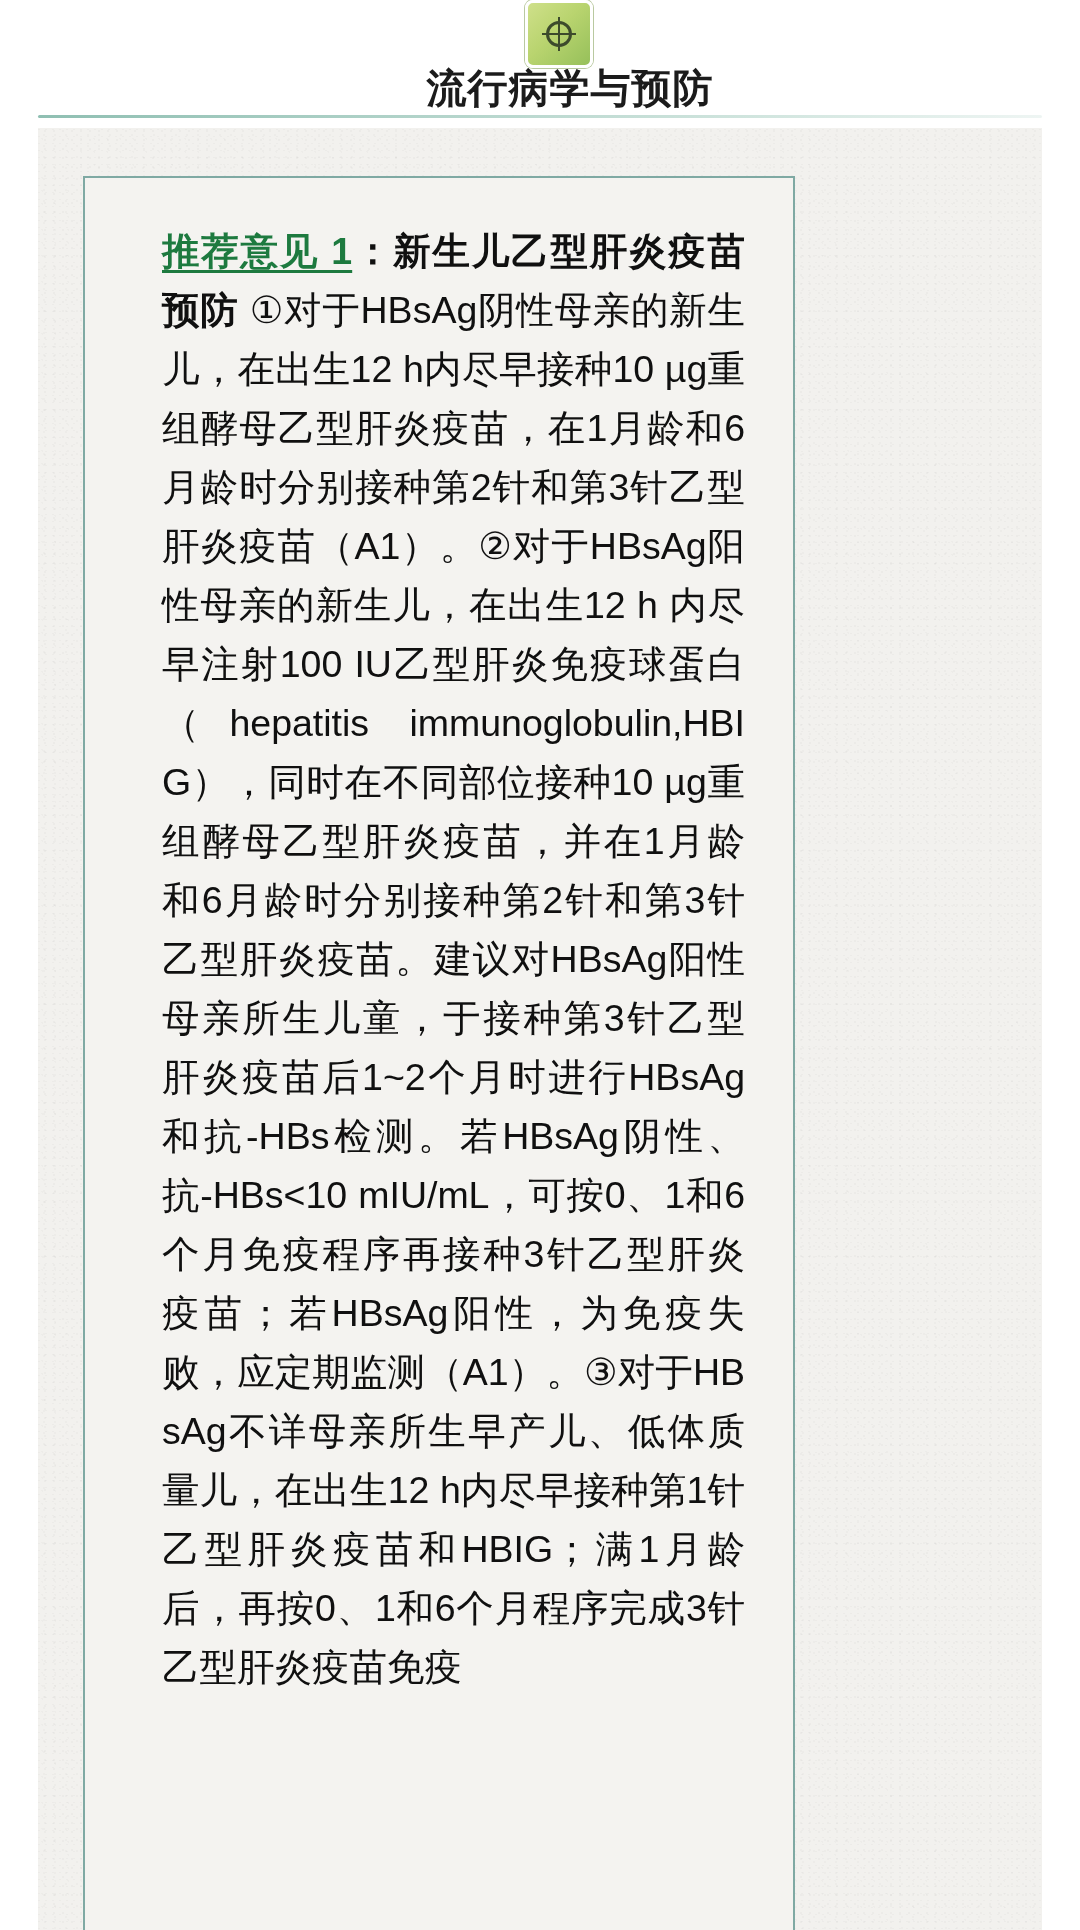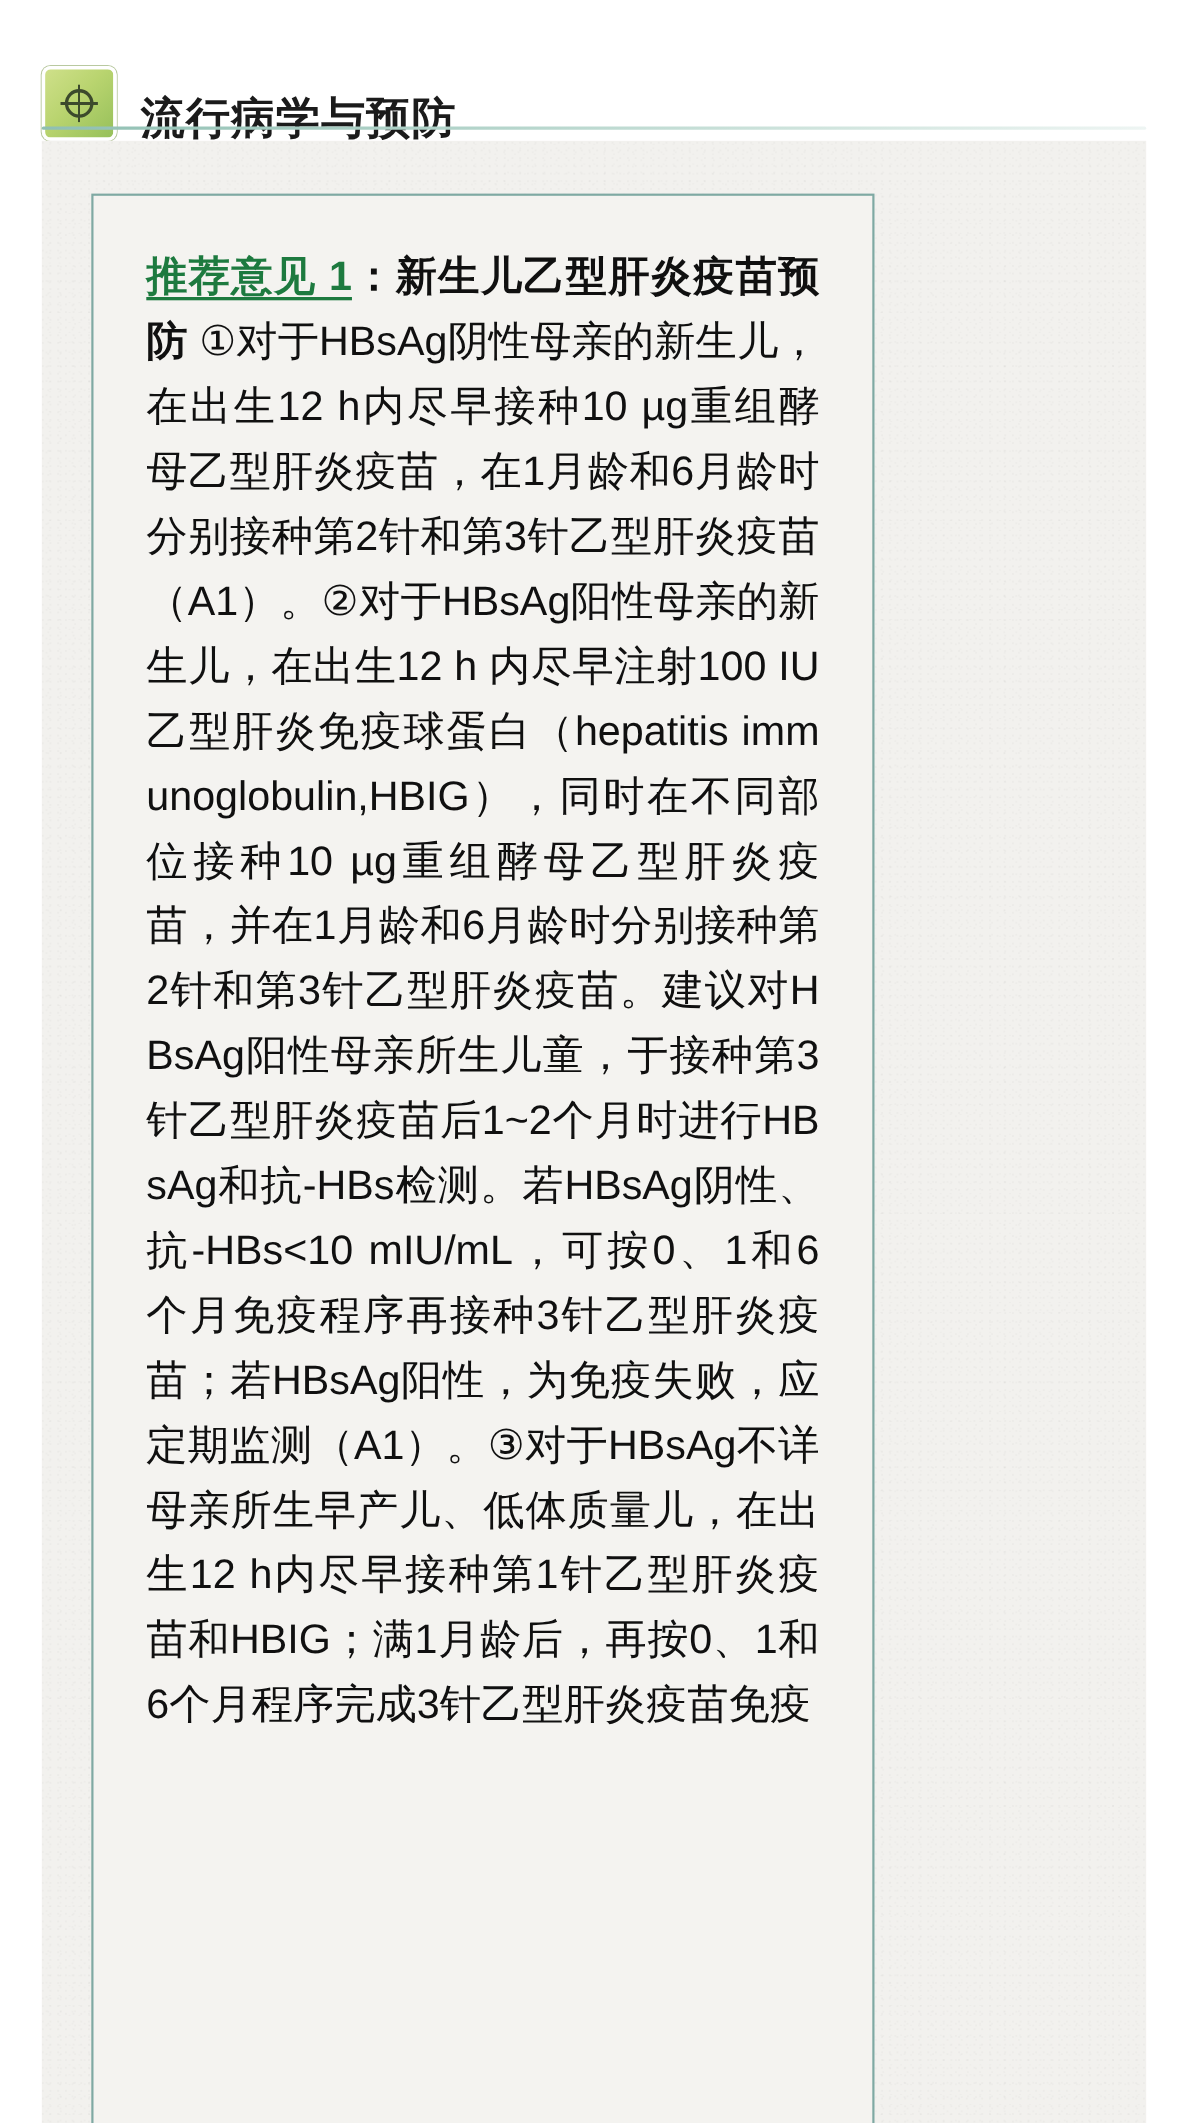--- a/index.html
+++ b/index.html
@@ -17,23 +17,24 @@
 
   
   .header {
     position: absolute;
     left: 0;
     top: 0;
     width: 1080px;
     height: 128px;
     background: #ffffff;
     display: flex;
-    align-items: flex-end;
+    align-items: center;
     padding-left: 38px;
     box-sizing: border-box;
+    flex-direction: column;
   }
   .header-icon {
     width: 62px;
     height: 62px;
     border-radius: 8px;
     background: linear-gradient(135deg, #cfe08a 0%, #b9d46f 45%, #96c05a 100%);
     border: 3px solid #ffffff;
     box-shadow: 0 0 0 1px #b9c9a0;
     position: relative;
     flex: 0 0 auto;
@@ -106,20 +107,21 @@
     width: 712px;
     height: 1760px;
     border: 2px solid #7fa9a3;
     background: #f4f3f0;
     box-sizing: border-box;
     overflow: hidden;
   }
 
   .card-inner {
     padding: 44px 48px 0 48px;
+    margin-left: 29px;
   }
 
   .rec-text {
     font-size: 37.5px;
     line-height: 59px;
     color: #101010;
     text-align: justify;
     text-justify: inter-character;
     font-family: "Liberation Sans", "DejaVu Sans", sans-serif;
     margin: 0;

